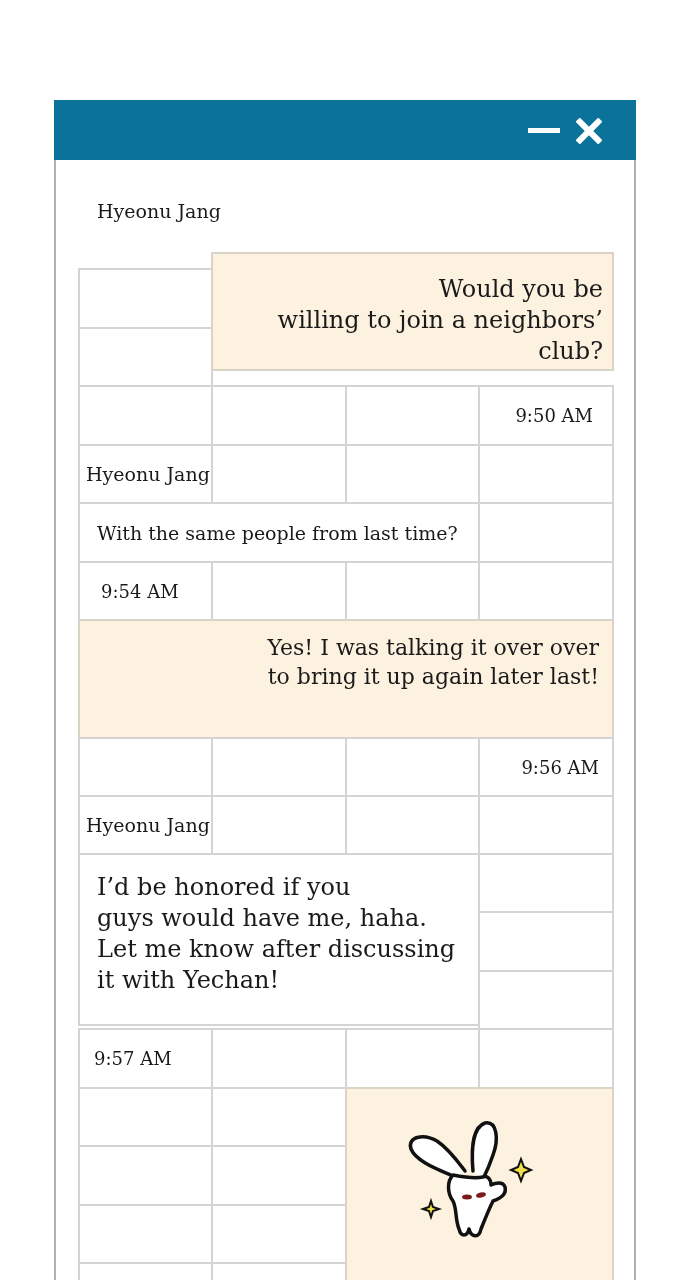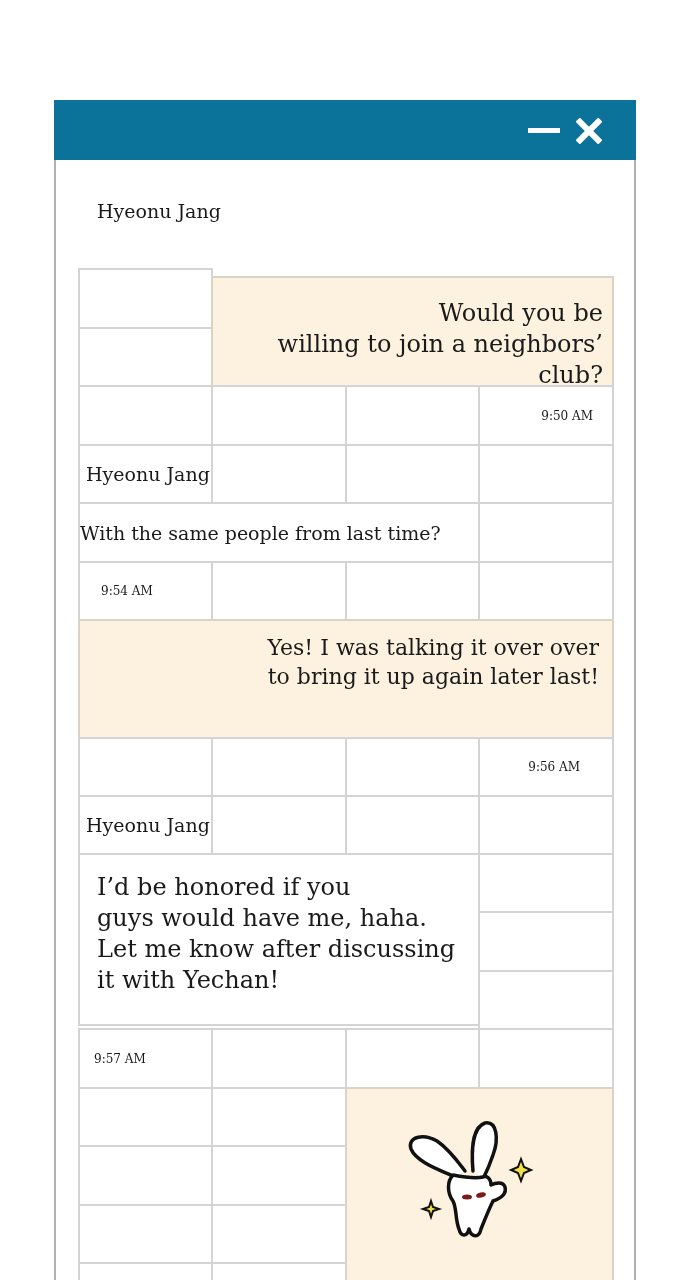--- a/index.html
+++ b/index.html
@@ -32,21 +32,21 @@
   .contact-name {
     position: absolute; left: 97px; top: 200px; font-size: 19px; color: #1a1a1a;
   }
 
   .cell {
     position: absolute; box-sizing: border-box;
     border: 2px solid #d4d4d4; background: #fff;
   }
   .peach { background: #fdf2df; border-color: #d9d3c8; }
   .t-name { font-size: 19px; padding-left: 6px; display: flex; align-items: center; }
-  .t-time { font-size: 12px; display: flex; align-items: center; }
+  .t-time { font-size: 18px; display: flex; align-items: center; }
   .msg { position: absolute; font-size: 22px; line-height: 29px; }
   .msg.right { text-align: right; }
   .sticker-text {
     position: absolute; left: 0; width: 100%; text-align: center;
     font-size: 34px; top: 142px; white-space: nowrap;
   }
 </style>
 </head>
 <body>
 
@@ -55,56 +55,56 @@
   <div class="tb-btn minimize"></div>
   <div class="tb-btn close"></div>
 </div>
 
 <div class="contact-name">Hyeonu Jang</div>
 
 <div>
 
   <div class="cell" style="left:78px;top:268px;width:135px;height:61px"></div>
   <div class="cell" style="left:78px;top:327px;width:135px;height:60px"></div>
-  <div class="cell peach" style="left:211px;top:276px;width:403px;height:119px">
+  <div class="cell peach" style="left:211px;top:252px;width:403px;height:119px">
     <div class="msg right" style="right:9px;top:20px;width:390px;font-size:24px;line-height:31px">
       <div>Would you be</div>
       <div>willing to join a neighbors’ club?</div>
     </div>
   </div>
 
   <div class="cell" style="left:78px;top:385px;width:135px;height:61px"></div>
   <div class="cell" style="left:211px;top:385px;width:136px;height:61px"></div>
   <div class="cell" style="left:345px;top:385px;width:135px;height:61px"></div>
   <div class="cell t-time" style="left:478px;top:385px;width:136px;height:61px;justify-content:flex-end;padding-right:19px">9:50 AM</div>
 
   <div class="cell t-name" style="left:78px;top:444px;width:135px;height:60px">Hyeonu Jang</div>
   <div class="cell" style="left:211px;top:444px;width:136px;height:60px"></div>
   <div class="cell" style="left:345px;top:444px;width:135px;height:60px"></div>
   <div class="cell" style="left:478px;top:444px;width:136px;height:60px"></div>
 
-  <div class="cell" style="left:78px;top:502px;width:402px;height:61px;display:flex;align-items:center;font-size:19px">With the same people from last time?</div>
+  <div class="cell" style="left:78px;top:502px;width:402px;height:61px;display:flex;align-items:center;padding-left:17px;font-size:19px">With the same people from last time?</div>
   <div class="cell" style="left:478px;top:502px;width:136px;height:61px"></div>
 
   <div class="cell t-time" style="left:78px;top:561px;width:135px;height:60px;padding-left:21px">9:54 AM</div>
   <div class="cell" style="left:211px;top:561px;width:136px;height:60px"></div>
   <div class="cell" style="left:345px;top:561px;width:135px;height:60px"></div>
   <div class="cell" style="left:478px;top:561px;width:136px;height:60px"></div>
 
   <div class="cell peach" style="left:78px;top:619px;width:536px;height:120px">
     <div class="msg right" style="right:13px;top:12px;width:510px;font-size:22px;line-height:29px">
       <div>Yes! I was talking it over over</div>
       <div>to bring it up again later last!</div>
     </div>
   </div>
 
   <div class="cell" style="left:78px;top:737px;width:135px;height:60px"></div>
   <div class="cell" style="left:211px;top:737px;width:136px;height:60px"></div>
   <div class="cell" style="left:345px;top:737px;width:135px;height:60px"></div>
-  <div class="cell t-time" style="left:478px;top:737px;width:136px;height:60px;justify-content:flex-end;padding-right:32px">9:56 AM</div>
+  <div class="cell t-time" style="left:478px;top:737px;width:136px;height:60px;justify-content:flex-end;padding-right:13px">9:56 AM</div>
 
   <div class="cell t-name" style="left:78px;top:795px;width:135px;height:60px">Hyeonu Jang</div>
   <div class="cell" style="left:211px;top:795px;width:136px;height:60px"></div>
   <div class="cell" style="left:345px;top:795px;width:135px;height:60px"></div>
   <div class="cell" style="left:478px;top:795px;width:136px;height:60px"></div>
 
   <div class="cell" style="left:78px;top:853px;width:402px;height:173px">
     <div class="msg" style="left:17px;top:17px;font-size:24px;line-height:31px">
       <div>I’d be honored if you</div>
       <div>guys would have me, haha.</div>

